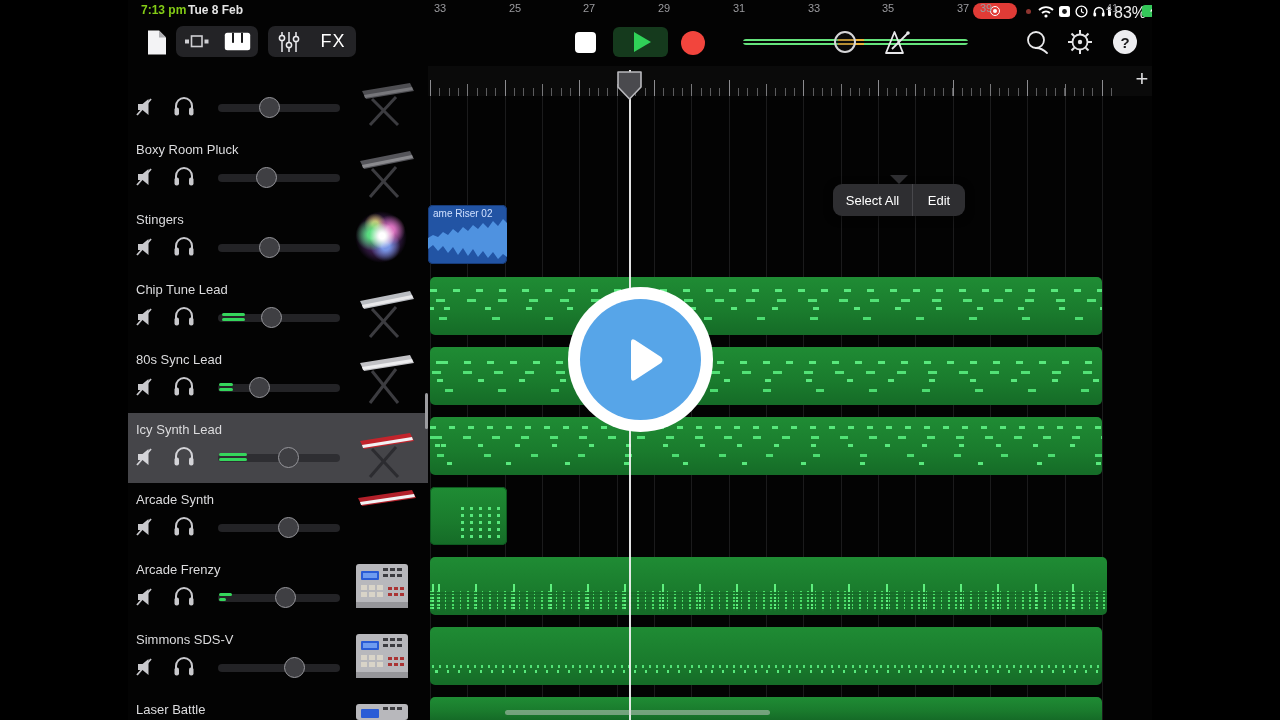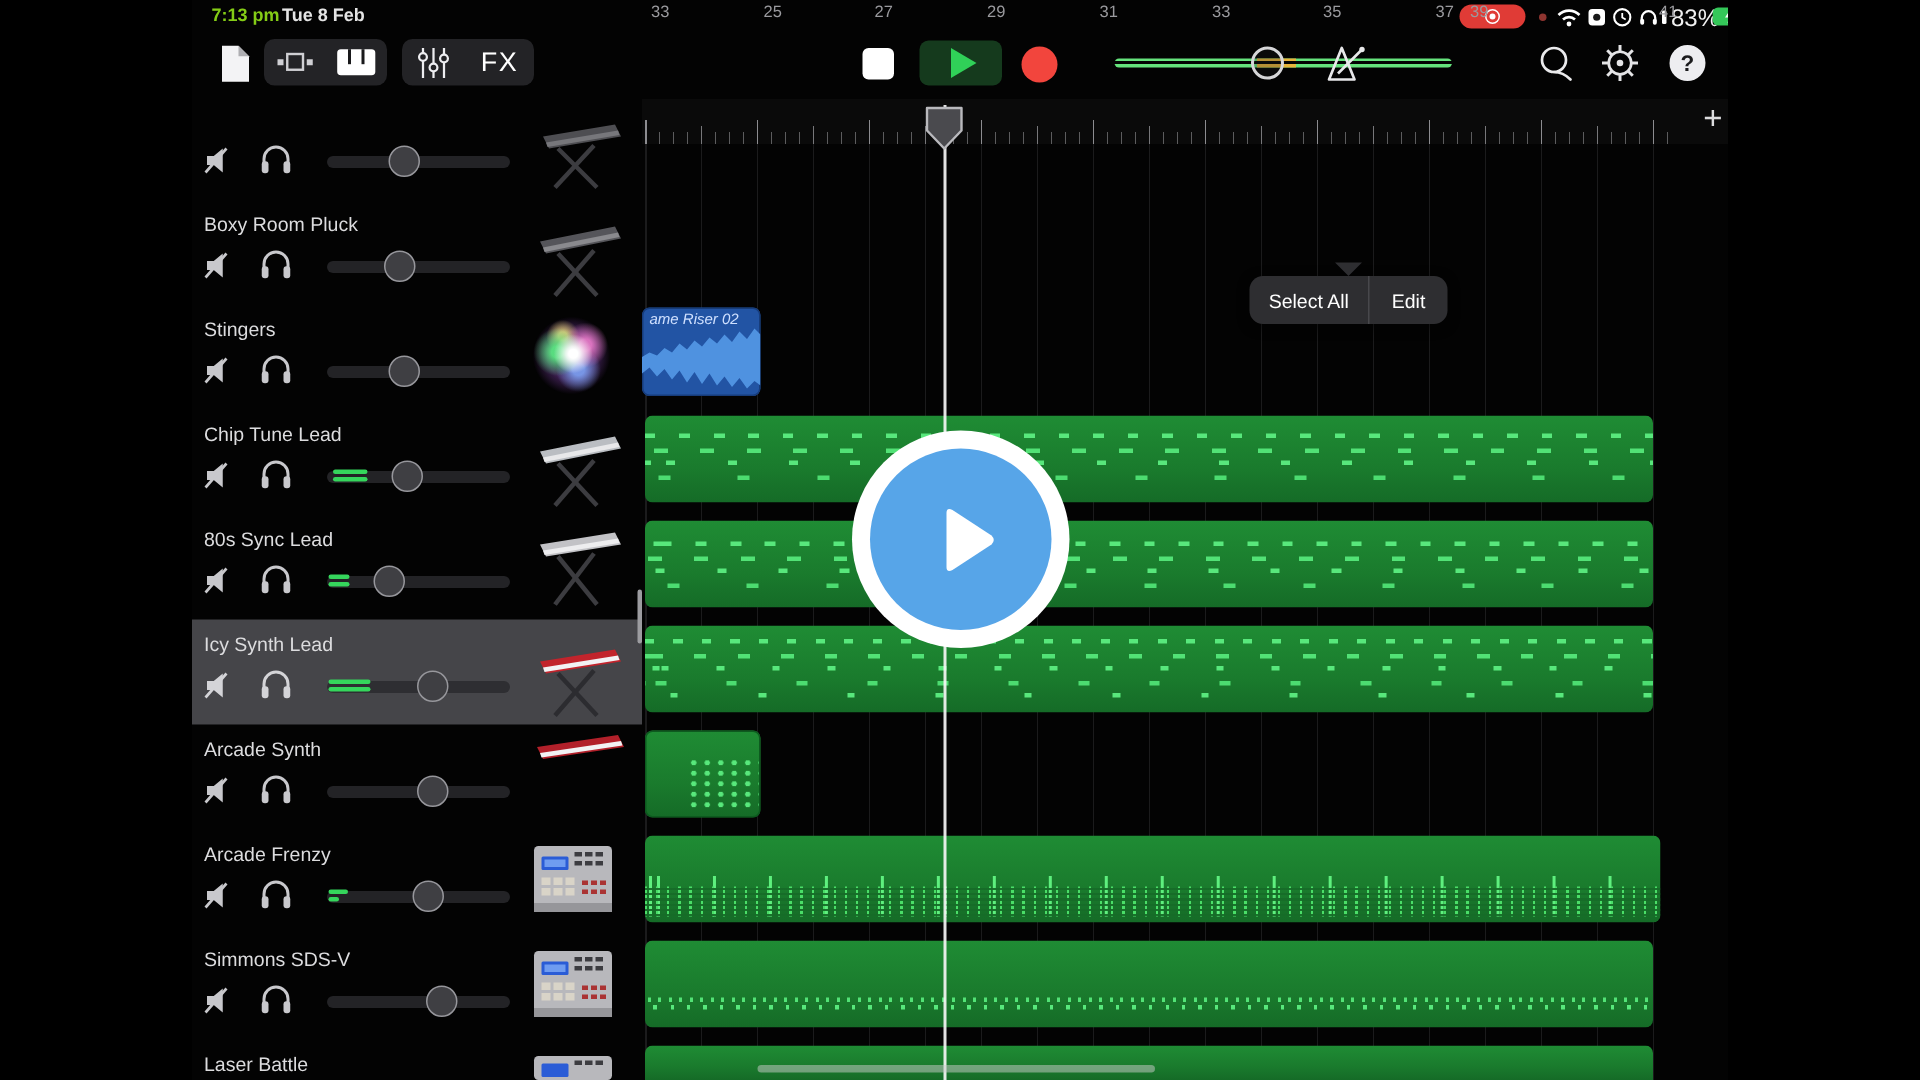--- a/index.html
+++ b/index.html
@@ -60,21 +60,21 @@
       radial-gradient(circle at 66% 38%, rgba(245,130,210,.85) 0 4px, rgba(245,130,210,0) 15px),
       radial-gradient(circle at 58% 66%, rgba(130,170,255,.85) 0 4px, rgba(130,170,255,0) 15px),
       radial-gradient(circle at 40% 28%, rgba(255,235,130,.8) 0 3px, rgba(255,235,130,0) 11px),
       radial-gradient(circle at 50% 50%, rgba(120,60,160,.5) 0 16px, rgba(0,0,0,0) 26px);
   }
   .vscroll { left:297px; top:393px; width:3px; height:36px; background:#9c9ca0; border-radius:2px; }
 
   
   .grid { left:302px; top:96px; width:680px; height:624px;
       background:repeating-linear-gradient(90deg,#1b1b1c 0 1px, rgba(0,0,0,0) 1px 37.33px); }
-  .region { position:absolute; height:58px; border-radius:5px; overflow:hidden;font-style:italic; }
+  .region { position:absolute; height:58px; border-radius:5px; overflow:hidden; }
   .green { background:linear-gradient(180deg,#1f8c34 0%, #1a7b2d 60%, #156b27 100%); box-shadow:inset 0 0 0 1px #0d5a1f; }
   .blue { background:#2254a4; box-shadow:inset 0 0 0 1px #173c7a; height:59px; }
   .rlabel { position:absolute; left:5px; top:3px; font-size:10px; color:#cfe0ff; white-space:nowrap; }
   .pat-melody { background-image:
       repeating-linear-gradient(90deg,#58e87c 0 7px, rgba(0,0,0,0) 7px 23px),
       repeating-linear-gradient(90deg,#52e276 0 9px, rgba(0,0,0,0) 9px 31px),
       repeating-linear-gradient(90deg,#58e87c 0 6px, rgba(0,0,0,0) 6px 41px),
       repeating-linear-gradient(90deg,#4cdc70 0 8px, rgba(0,0,0,0) 8px 53px),
       linear-gradient(180deg,#1f8c34 0%, #1a7b2d 60%, #156b27 100%);
     background-size:100% 3px,100% 3px,100% 3px,100% 3px,100% 100%;

